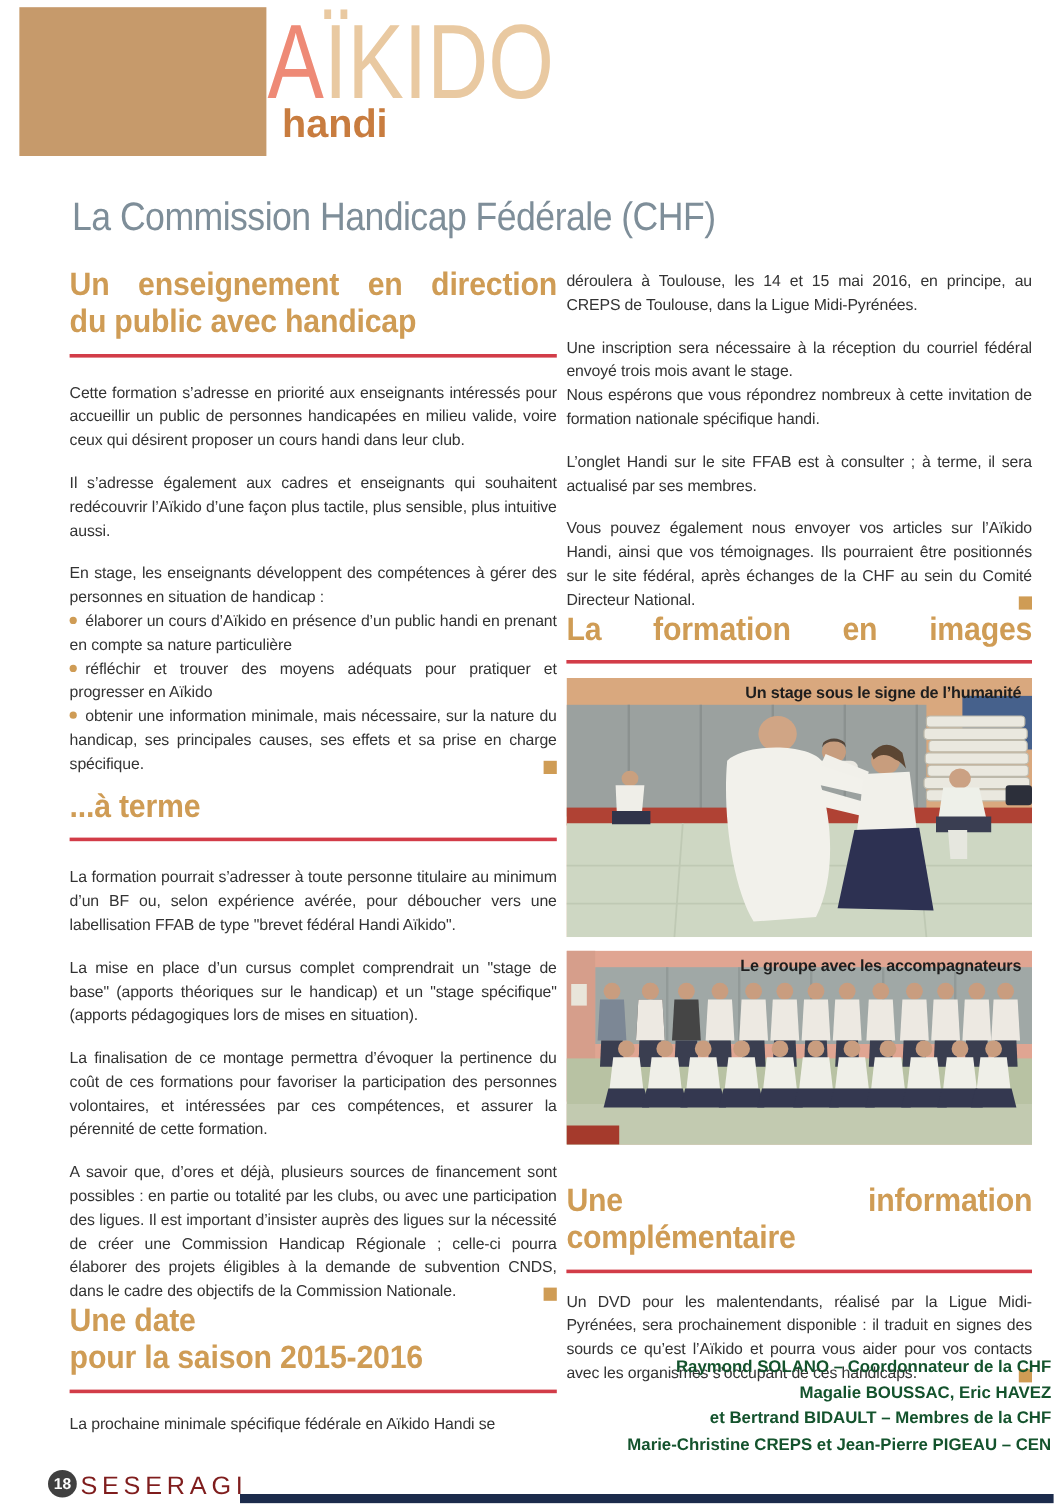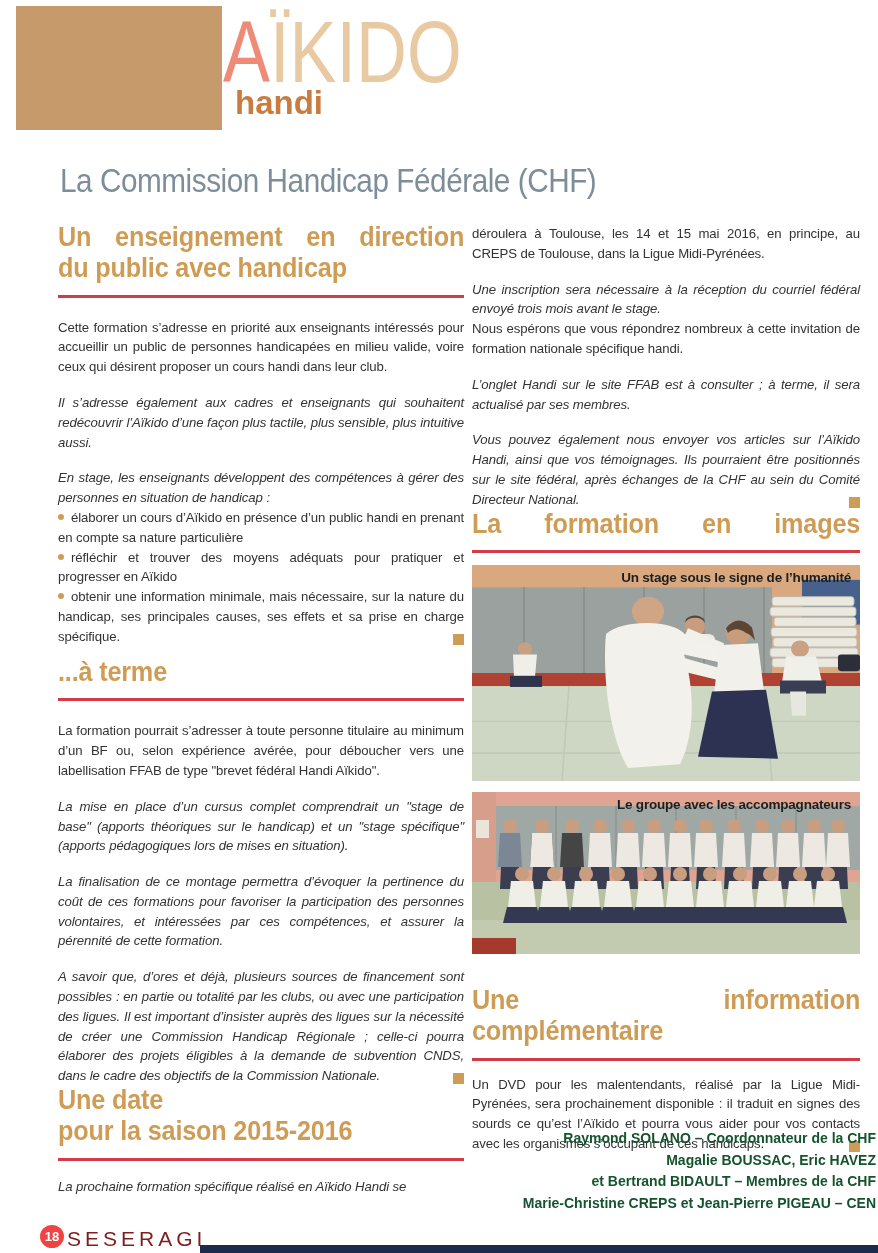--- a/index.html
+++ b/index.html
@@ -22,38 +22,38 @@
   .col-left{left:42px;width:406px;}
   .col-right{left:456px;width:388px;}
 
   .h-section{color:#cf9c55;font-weight:bold;font-size:27px;line-height:1.16;letter-spacing:-0.2px;
              width:107%;transform:scaleX(.935);transform-origin:0 0;}
   .h-spread{display:block;text-align:justify;text-align-last:justify;}
   .h-line{display:block;}
   .rule{border:0;border-top:3px solid #d23c48;margin:10px 0 0 0;}
 
   .body-text p{margin:0;text-align:justify;font-size:13.2px;line-height:1.5;letter-spacing:-0.1px;color:#333;}
-  .mt16{margin-top:16px !important;font-style:italic;}
+  .mt16{margin-top:16px !important;}
   .mt14{margin-top:14px !important;}
   .mt20{margin-top:20px !important;}
   .dot{display:inline-block;width:6px;height:6px;border-radius:50%;background:#cf9c55;margin-right:7px;vertical-align:2px;}
   .endsq-wrap{position:relative;}
   .endsq{position:absolute;right:0;bottom:2px;width:11px;height:11px;background:#cf9c55;}
 
   
   .photo{position:relative;width:388px;overflow:hidden;}
   .photo svg{display:block;width:100%;height:100%;}
   .photo-caption{position:absolute;top:5px;right:9px;font-size:13.5px;font-weight:bold;color:#1e1e1e;letter-spacing:-0.2px;}
 
   .credits{position:absolute;left:472px;top:1128px;width:388px;text-align:right;font-weight:bold;
            font-size:14px;line-height:1.55;color:#14532d;}
   .credits div{white-space:nowrap;}
 
   
-  .page-badge{position:absolute;left:24px;top:1225px;width:24px;height:23px;background:#ef4444;border-radius:50%;
+  .page-badge{position:absolute;left:24px;top:1225px;width:24px;height:23px;background:#404040;border-radius:50%;
               color:#fff;font-weight:bold;font-size:13px;display:flex;align-items:center;justify-content:center;}
   .magazine{position:absolute;left:51px;top:1227px;font-size:21px;letter-spacing:4px;color:#7f1d1d;}
   .bottom-bar{position:absolute;left:184px;top:1245px;right:0;height:8px;background:#1c2b4c;}
 </style>
 </head>
 <body>
 
 <div class="page">
 
   <div class="header-block"></div>
@@ -92,21 +92,21 @@
       <span class="endsq"></span>
     </div>
   </div>
 
   <div class="abs col-left body-text" style="top:1085px;height:130px;">
     <div class="h-section">
       <span class="h-line">Une date</span>
       <span class="h-line">pour la saison 2015-2016</span>
     </div>
     <hr class="rule">
-    <p class="mt16">La prochaine formation spécifique réalisé en Aïkido Handi se</p>
+    <p class="mt16">La prochaine minimale spécifique fédérale en Aïkido Handi se</p>
   </div>
 
   <div class="abs col-right body-text" style="top:224px;height:282px;">
     <p>déroulera à Toulouse, les 14 et 15 mai 2016, en principe, au CREPS de Toulouse, dans la Ligue Midi-Pyrénées.</p>
     <p class="mt16">Une inscription sera nécessaire à la réception du courriel fédéral envoyé trois mois avant le stage.</p>
     <p>Nous espérons que vous répondrez nombreux à cette invitation de formation nationale spécifique handi.</p>
     <p class="mt16">L’onglet Handi sur le site FFAB est à consulter ; à terme, il sera actualisé par ses membres.</p>
     <div class="endsq-wrap">
       <p class="mt16">Vous pouvez également nous envoyer vos articles sur l’Aïkido Handi, ainsi que vos témoignages. Ils pourraient être positionnés sur le site fédéral, après échanges de la CHF au sein du Comité Directeur National.</p>
       <span class="endsq"></span>

